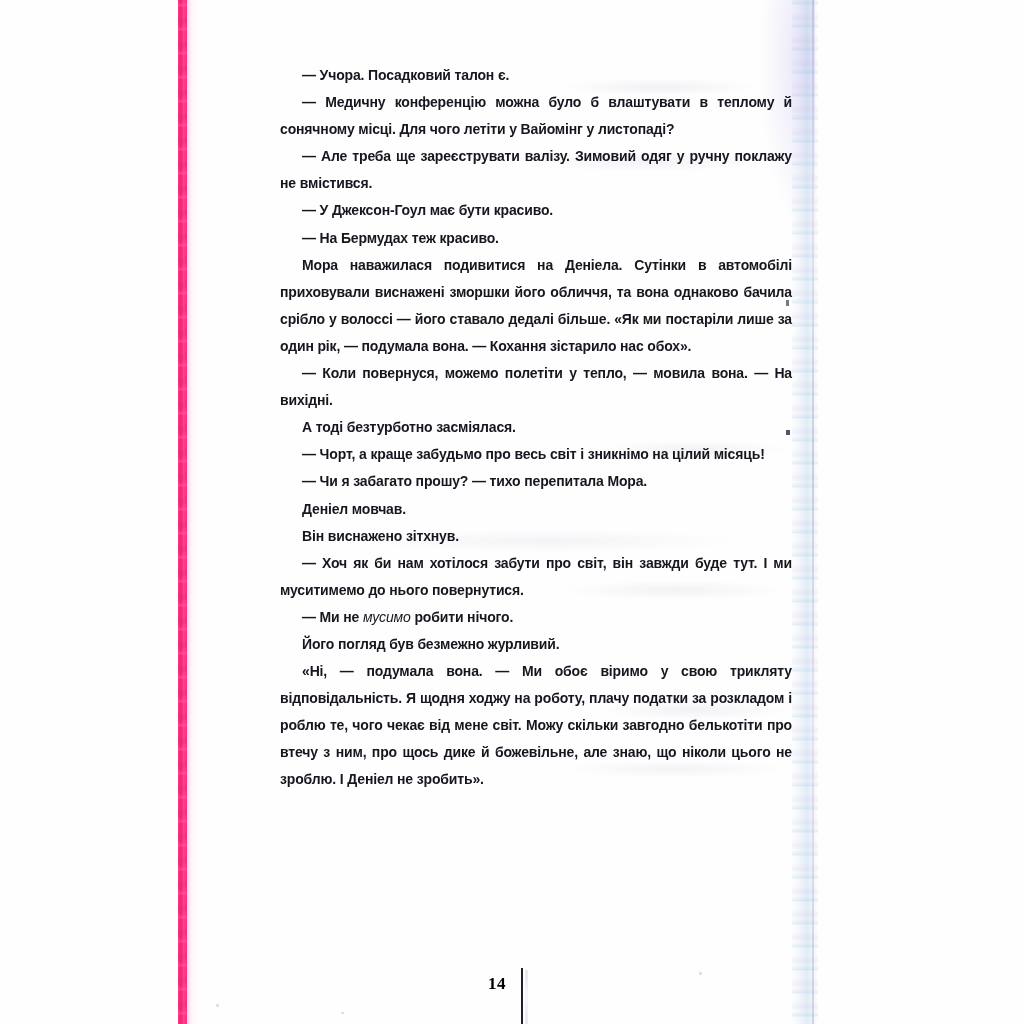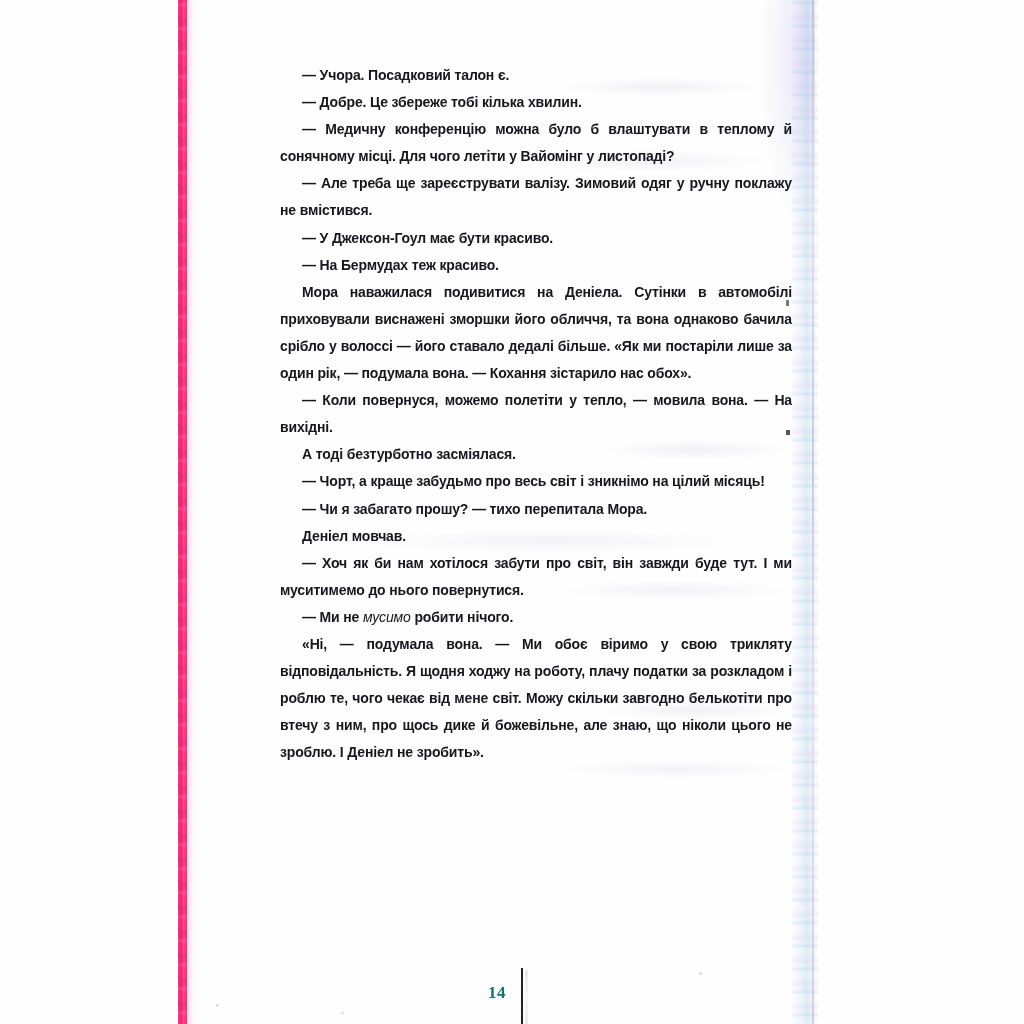--- a/index.html
+++ b/index.html
@@ -161,23 +161,22 @@
     width: 1024px;
     height: 56px;
   }
   #page-number {
     position: absolute;
     left: 488px;
     top: 6px;
     font-family: "Liberation Serif", serif;
     font-weight: 700;
     font-size: 17px;
-    color: #0f766e;
+    color: #000000;
     letter-spacing: 0.5px;
-    margin-top: 9px;
   }
   #footer-rule {
     position: absolute;
     left: 521px;
     top: 0px;
     width: 2.4px;
     height: 56px;
     background: #20202c;
   }
   #footer-rule-ghost {
@@ -222,35 +221,36 @@
 
   <div class="speck" style="left:216px;top:1004px;width:3px;height:3px;"></div>
   <div class="speck" style="left:341px;top:1012px;width:3px;height:2px;"></div>
   <div class="speck" style="left:699px;top:972px;width:3px;height:3px;"></div>
   <div class="speck" style="left:786px;top:430px;width:4px;height:5px;background:rgba(30,30,45,0.75);"></div>
   <div class="speck" style="left:786px;top:300px;width:3px;height:6px;background:rgba(30,30,45,0.60);"></div>
 
   <div id="textblock">
 
     <p>— Учора. Посадковий талон є.</p>
-    <p>— Добре. Це збереже тобі кілька хвилин.</p>
     <p>— Медичну конференцію можна було б влаштувати в теплому й сонячному місці. Для чого летіти у Вайомінг у листопаді?</p>
     <p>— Але треба ще зареєструвати валізу. Зимовий одяг у ручну поклажу не вмістився.</p>
     <p>— У Джексон-Гоул має бути красиво.</p>
     <p>— На Бермудах теж красиво.</p>
     <p>Мора наважилася подивитися на Деніела. Сутінки в автомобілі приховували виснажені зморшки його обличчя, та вона однаково бачила срібло у волоссі — його ставало дедалі більше. «Як ми постаріли лише за один рік, — подумала вона. — Кохання зістарило нас обох».</p>
     <p>— Коли повернуся, можемо полетіти у тепло, — мовила вона. — На вихідні.</p>
     <p>А тоді безтурботно засміялася.</p>
     <p>— Чорт, а краще забудьмо про весь світ і зникнімо на цілий місяць!</p>
     <p>— Чи я забагато прошу? — тихо перепитала Мора.</p>
     <p>Деніел мовчав.</p>
+    <p>Він виснажено зітхнув.</p>
     <p>— Хоч як би нам хотілося забути про світ, він завжди буде тут. І ми муситимемо до нього повернутися.</p>
 
     <p><span>— Ми не </span><i>мусимо</i><span> робити нічого.</span></p>
 
+    <p>Його погляд був безмежно журливий.</p>
     <p>«Ні, — подумала вона. — Ми обоє віримо у свою трикляту відповідальність. Я щодня ходжу на роботу, плачу податки за розкладом і роблю те, чого чекає від мене світ. Можу скільки завгодно белькотіти про втечу з ним, про щось дике й божевільне, але знаю, що ніколи цього не зроблю. І Деніел не зробить».</p>
 
   </div>
 
   <div id="footer">
     <div id="page-number">14</div>
     <div id="footer-rule"></div>
     <div id="footer-rule-ghost"></div>
   </div>
 

